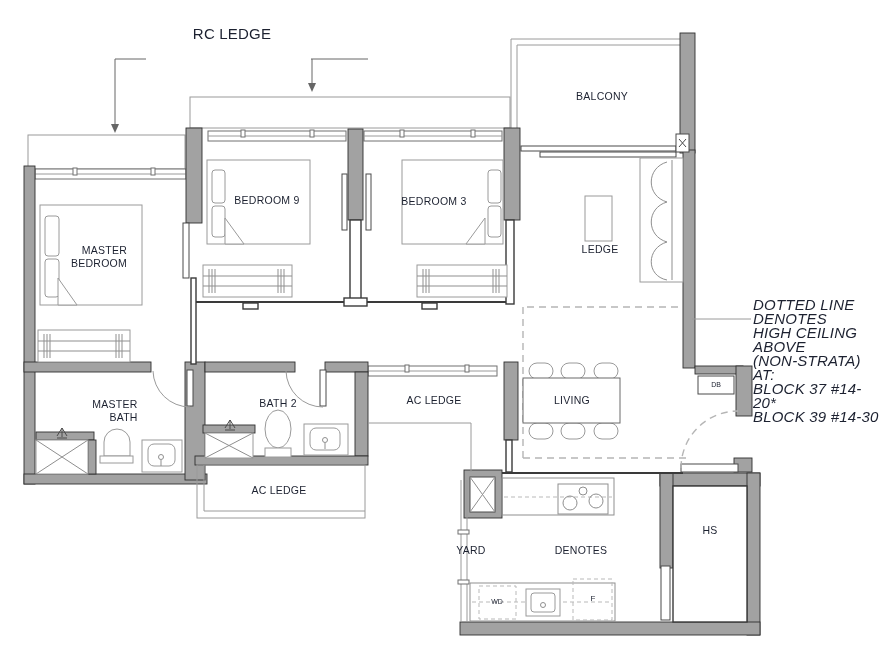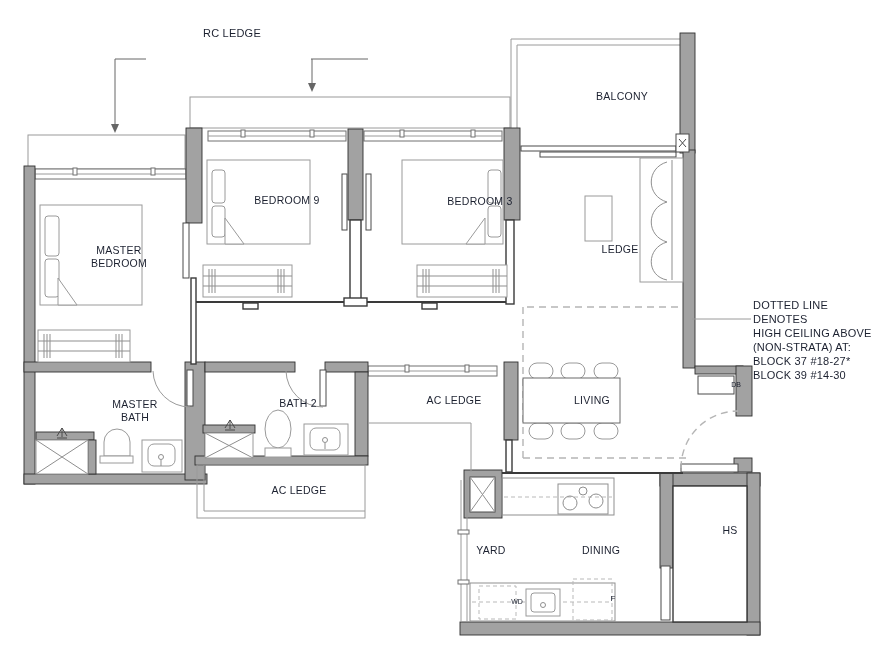--- a/index.html
+++ b/index.html
@@ -1,24 +1,24 @@
 <!DOCTYPE html>
 <html><head>
 <meta charset="utf-8">
 <style>
   html,body{margin:0;padding:0;background:#fff;}
   #plan{position:relative;width:882px;height:663px;background:#fff;overflow:hidden;
         font-family:"Liberation Sans", sans-serif;}
   #plan svg{position:absolute;left:0;top:0;}
   .lbl{position:absolute;transform:translate(-50%,-50%);color:#1c2130;font-size:10.5px;
-       letter-spacing:.25px;text-align:center;white-space:pre-line;line-height:12.5px;margin-left:20px;}
+       letter-spacing:.25px;text-align:right;white-space:pre-line;line-height:12.5px;}
   .lbl.tiny{font-size:7px;letter-spacing:0;}
-  .ann{position:absolute;color:#1c2130;font-size:11px;line-height:13.5px;letter-spacing:.2px;}
+  .ann{position:absolute;color:#1c2130;font-size:15px;line-height:13.5px;letter-spacing:.2px;}
   .ann.top{left:112px;top:27px;width:240px;text-align:center;}
-  .ann.right{left:753px;top:298px;width:128px;text-align:left;line-height:14px;}
+  .ann.right{left:753px;top:298px;width:128px;text-align:left;line-height:14px;font-style:italic;}
   .w{fill:#a2a2a2;stroke:#303030;stroke-width:.9;}
   .tw{fill:#fff;stroke:#3a3a3a;stroke-width:1.4;}
   .ln{stroke:#3a3a3a;stroke-width:2.2;}
   .lt{stroke:#9a9a9a;stroke-width:1;fill:none;}
   .win{fill:#fff;stroke:#707070;stroke-width:1;}
   .fur{fill:#fff;stroke:#9a9a9a;stroke-width:1;}
   .fud{fill:none;stroke:#8f8f8f;stroke-width:1;}
   .leaf{fill:#fff;stroke:#4a4a4a;stroke-width:1;}
   .dash{fill:none;stroke:#b5b5b5;stroke-width:1.4;stroke-dasharray:7 5;}
   .dsh2{fill:none;stroke:#b9b9b9;stroke-width:1;stroke-dasharray:4 3;}
@@ -249,39 +249,39 @@
     <polygon points="111,124 119,124 115,133" fill="#666"></polygon>
     <path class="ldr" d="M 311,59 H 368 M 312,59 V 85"></path>
     <polygon points="308,83 316,83 312,92" fill="#666"></polygon>
     <line class="lt" x1="692" y1="319" x2="751" y2="319"></line>
   </g>
 </svg>
 
   <div class="lbl" style="left:99px;top:256px">MASTER
 BEDROOM</div>
   <div class="lbl" style="left:267px;top:200px">BEDROOM 9</div>
-  <div class="lbl" style="left:460px;top:201px">BEDROOM 3</div>
+  <div class="lbl" style="left:434px;top:201px">BEDROOM 3</div>
   <div class="lbl" style="left:602px;top:96px">BALCONY</div>
   <div class="lbl" style="left:600px;top:249px">LEDGE</div>
   <div class="lbl" style="left:572px;top:400px">LIVING</div>
   <div class="lbl" style="left:115px;top:410px">MASTER
 BATH</div>
   <div class="lbl" style="left:278px;top:403px">BATH 2</div>
   <div class="lbl" style="left:434px;top:400px">AC LEDGE</div>
   <div class="lbl" style="left:279px;top:490px">AC LEDGE</div>
   <div class="lbl" style="left:471px;top:550px">YARD</div>
-  <div class="lbl" style="left:581px;top:550px">DINING</div>
+  <div class="lbl" style="left:581px;top:550px">DENOTES</div>
   <div class="lbl" style="left:710px;top:530px">HS</div>
   <div class="lbl tiny" style="left:716px;top:385px">DB</div>
   <div class="lbl tiny" style="left:497px;top:602px">WD</div>
   <div class="lbl tiny" style="left:593px;top:599px;font-size:8px">F</div>
 
   <div class="ann top">
     <div>RC LEDGE</div>
   </div>
   <div class="ann right">
     <div>DOTTED LINE DENOTES</div>
     <div>HIGH CEILING ABOVE</div>
     <div>(NON-STRATA) AT:</div>
-    <div>BLOCK 37 #18-27*</div>
+    <div>BLOCK 37 #14-20*</div>
     <div>BLOCK 39 #14-30</div>
   </div>
 </div>
 
 </body></html>

